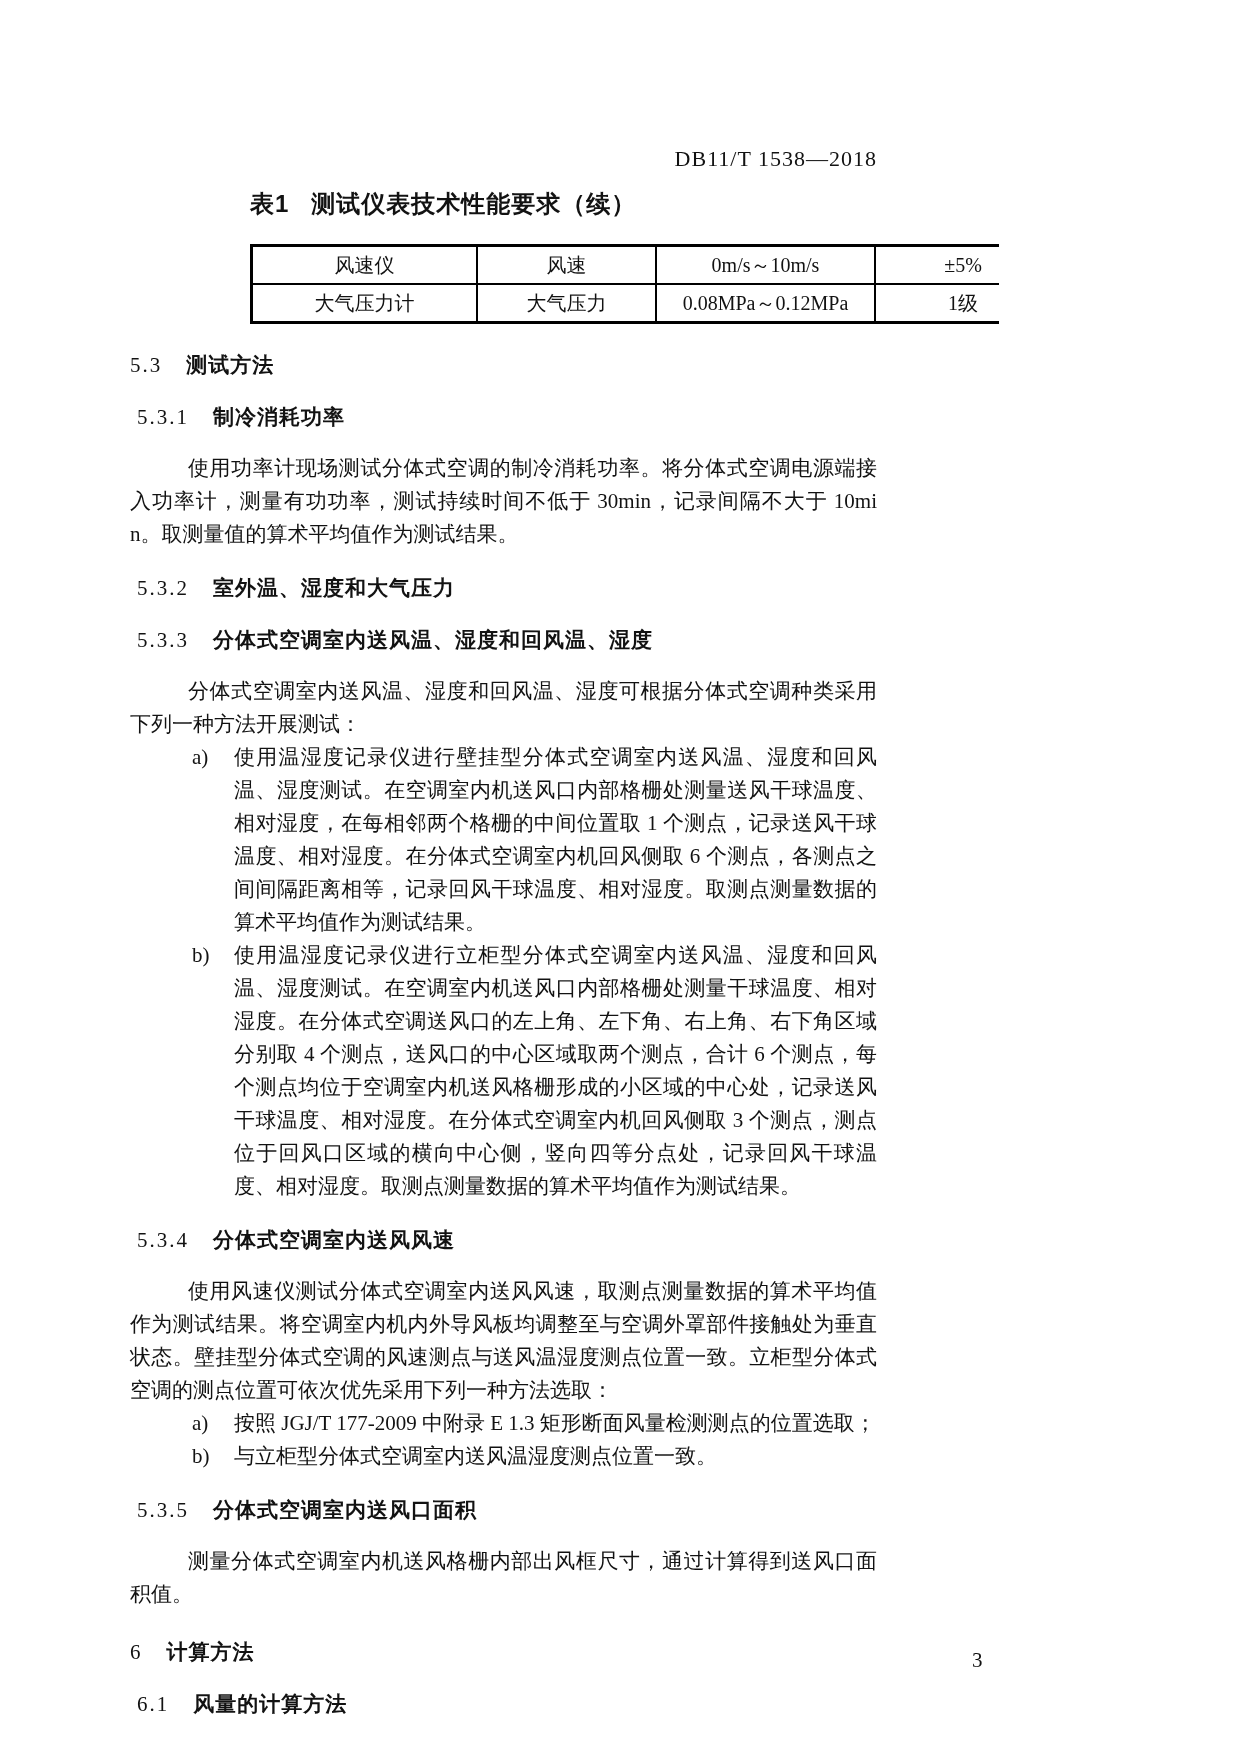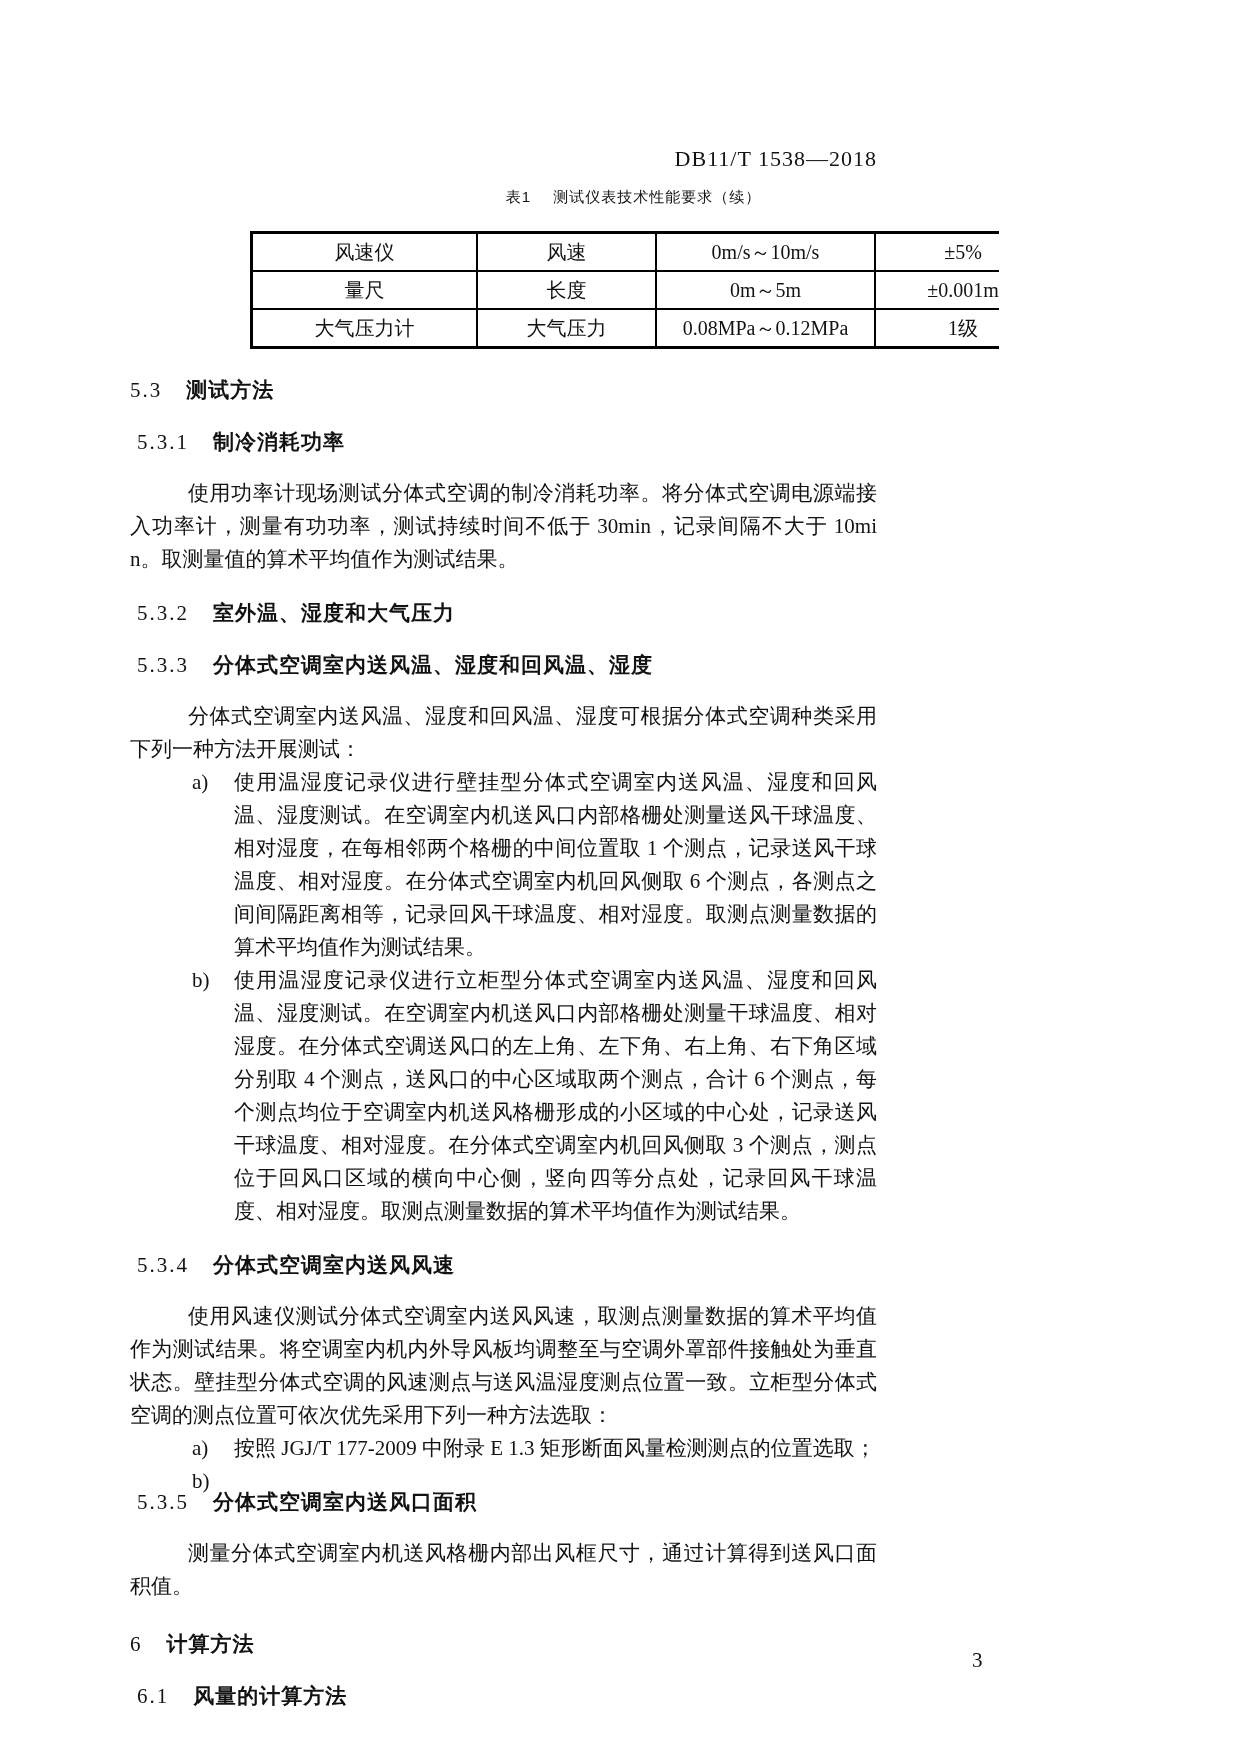--- a/index.html
+++ b/index.html
@@ -19,24 +19,23 @@
     text-align: right;
     font-size: 22px;
     letter-spacing: 1px;
     white-space: nowrap;
   }
   .table-wrap {
     margin: 16px 0 0 120px;
     width: 767px;
   }
   .table-caption {
-    text-align: center;
     font-family: "Liberation Sans", sans-serif;
-    font-weight: 400;
-    font-size: 15px;
+    font-weight: 700;
+    font-size: 24px;
     letter-spacing: 1px;
   }
   .caption-label { margin-right: 22px; }
   table.instr {
     border-collapse: collapse;
     table-layout: fixed;
     width: 767px;
     margin-top: 24px;
     border: 3px solid #000;
   }
@@ -114,26 +113,20 @@
       </div>
       <table class="instr">
         <tbody>
           <tr>
             <td class="c1">风速仪</td>
             <td class="c2">风速</td>
             <td class="c3">0m/s～10m/s</td>
             <td class="c4">±5%</td>
           </tr>
           <tr>
-            <td class="c1">量尺</td>
-            <td class="c2">长度</td>
-            <td class="c3">0m～5m</td>
-            <td class="c4">±0.001m</td>
-          </tr>
-          <tr>
             <td class="c1">大气压力计</td>
             <td class="c2">大气压力</td>
             <td class="c3">0.08MPa～0.12MPa</td>
             <td class="c4">1级</td>
           </tr>
         </tbody>
       </table>
     </div>
 
     <div class="h2">
@@ -164,21 +157,21 @@
 
     <div class="h3">
       <span class="h-num">5.3.4</span><span class="h-title">分体式空调室内送风风速</span>
     </div>
     <p class="body">使用风速仪测试分体式空调室内送风风速，取测点测量数据的算术平均值作为测试结果。将空调室内机内外导风板均调整至与空调外罩部件接触处为垂直状态。壁挂型分体式空调的风速测点与送风温湿度测点位置一致。立柜型分体式空调的测点位置可依次优先采用下列一种方法选取：</p>
     <div class="list">
       <div class="li">
         <span class="li-label">a)</span><span>按照 JGJ/T 177-2009 中附录 E 1.3 矩形断面风量检测测点的位置选取；</span>
       </div>
       <div class="li">
-        <span class="li-label">b)</span>
+        <span class="li-label">b)</span><span>与立柜型分体式空调室内送风温湿度测点位置一致。</span>
       </div>
     </div>
 
     <div class="h3">
       <span class="h-num">5.3.5</span><span class="h-title">分体式空调室内送风口面积</span>
     </div>
     <p class="body">测量分体式空调室内机送风格栅内部出风框尺寸，通过计算得到送风口面积值。</p>
 
     <div class="h2">
       <span class="h-num">6</span><span class="h-title">计算方法</span>

